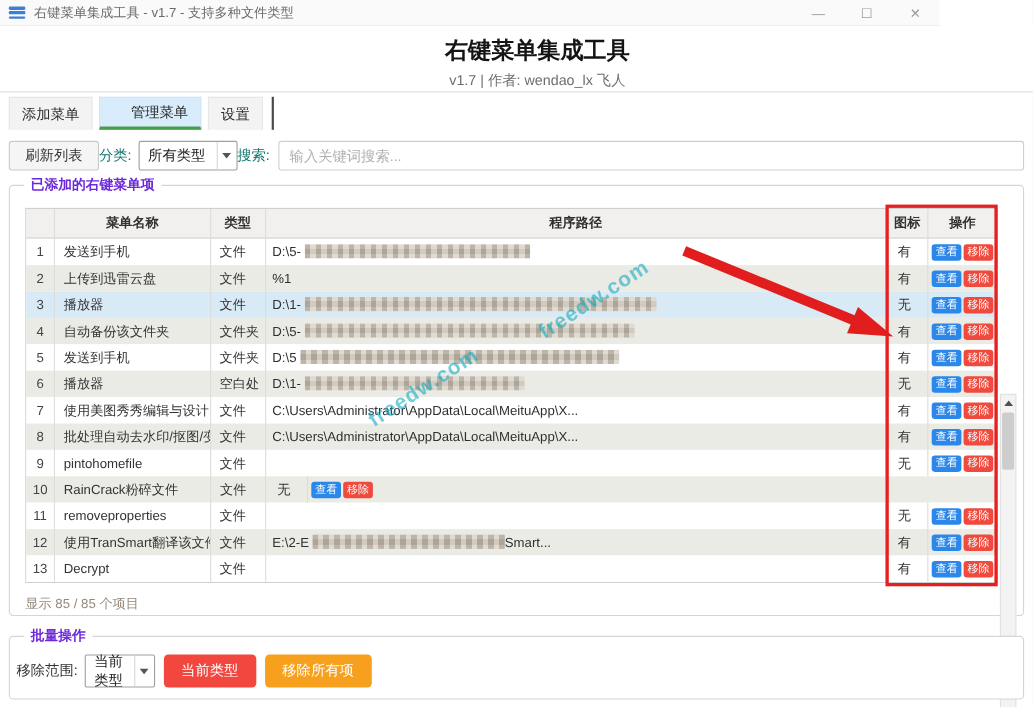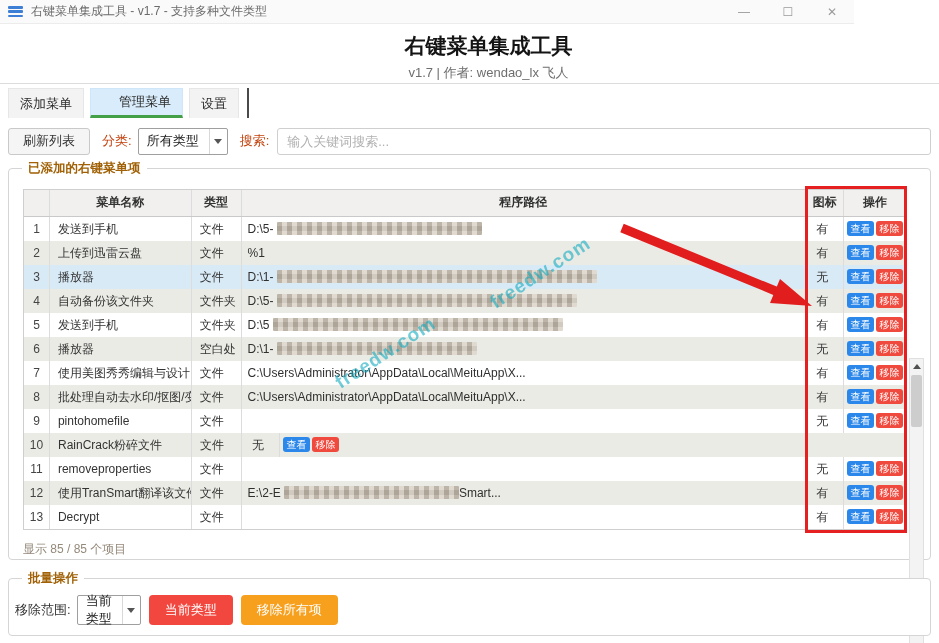--- a/index.html
+++ b/index.html
@@ -21,32 +21,32 @@
 
   
   .tabstrip{position:absolute;left:8px;top:88px;height:30px;display:flex;align-items:stretch;}
   .tab{padding:0 11px;display:flex;align-items:center;font-size:13px;color:#2c2c2c;background:#f3f3f3;margin-right:6px;border:1px solid #e6e6e6;border-bottom:none;}
   .tab.active{background:#d8ecfb;border-color:#cfe6f8;border-bottom:3px solid #43a047;padding-bottom:0;padding-left:28px;}
   .tab-sep{width:2px;background:#4a4a4a;margin-left:2px;height:30px;}
 
   
   .toolbar{position:absolute;left:8px;top:127px;width:923px;height:28px;display:flex;align-items:center;}
   .btn-refresh{height:27px;padding:0 14px;background:#f5f5f5;border:1px solid #c9c9c9;border-radius:3px;font-size:13px;color:#333;display:flex;align-items:center;}
-  .tb-label{font-size:13px;color:#c2410c;margin:0 6px 0 12px;}
+  .tb-label{font-size:13px;color:#0f766e;margin:0 6px 0 0;}
   .combo{height:27px;background:#fff;border:1px solid #9f9f9f;border-radius:2px;display:flex;align-items:center;font-size:13px;color:#222;position:relative;}
   .combo .val{padding:0 8px;flex:1;}
   .combo .arr{width:18px;height:100%;display:flex;align-items:center;justify-content:center;border-left:1px solid #d8d8d8;}
   .tri-down{width:0;height:0;border-left:4px solid transparent;border-right:4px solid transparent;border-top:5px solid #555;}
   .combo.cat{width:90px;}
   .search-input{height:27px;flex:1;margin-left:2px;border:1px solid #cfcfcf;border-radius:3px;padding:0 9px;font-size:13px;color:#333;outline:none;}
   .search-input::placeholder{color:#b0b0b0;}
 
   
   .fs{position:absolute;border:1px solid #d5d5d5;border-radius:4px;background:#fff;}
-  .fs-legend{position:absolute;top:-9px;left:13px;background:#fff;padding:0 6px;font-weight:bold;font-size:12.5px;color:#a16207;}
+  .fs-legend{position:absolute;top:-9px;left:13px;background:#fff;padding:0 6px;font-weight:bold;font-size:12.5px;color:#6d28d9;}
   #fs-table{left:8px;top:168px;width:923px;height:392px;}
   #fs-batch{left:8px;top:578px;width:923px;height:58px;}
 
   
   .tbl{position:absolute;left:14px;top:20px;width:884px;border:1px solid #cfcfcf;font-size:12px;color:#333;}
   .thead{display:flex;height:27px;line-height:26px;background:#f1f0ee;font-weight:bold;border-bottom:1px solid #c9c9c9;}
   .trow{display:flex;height:24px;line-height:24px;background:#fff;}
   .trow:nth-child(even){background:#ebebe6;}
   .trow.selected{background:#d9eaf7;}
   .cell{border-right:1px solid #dcdcdc;overflow:hidden;white-space:nowrap;}

